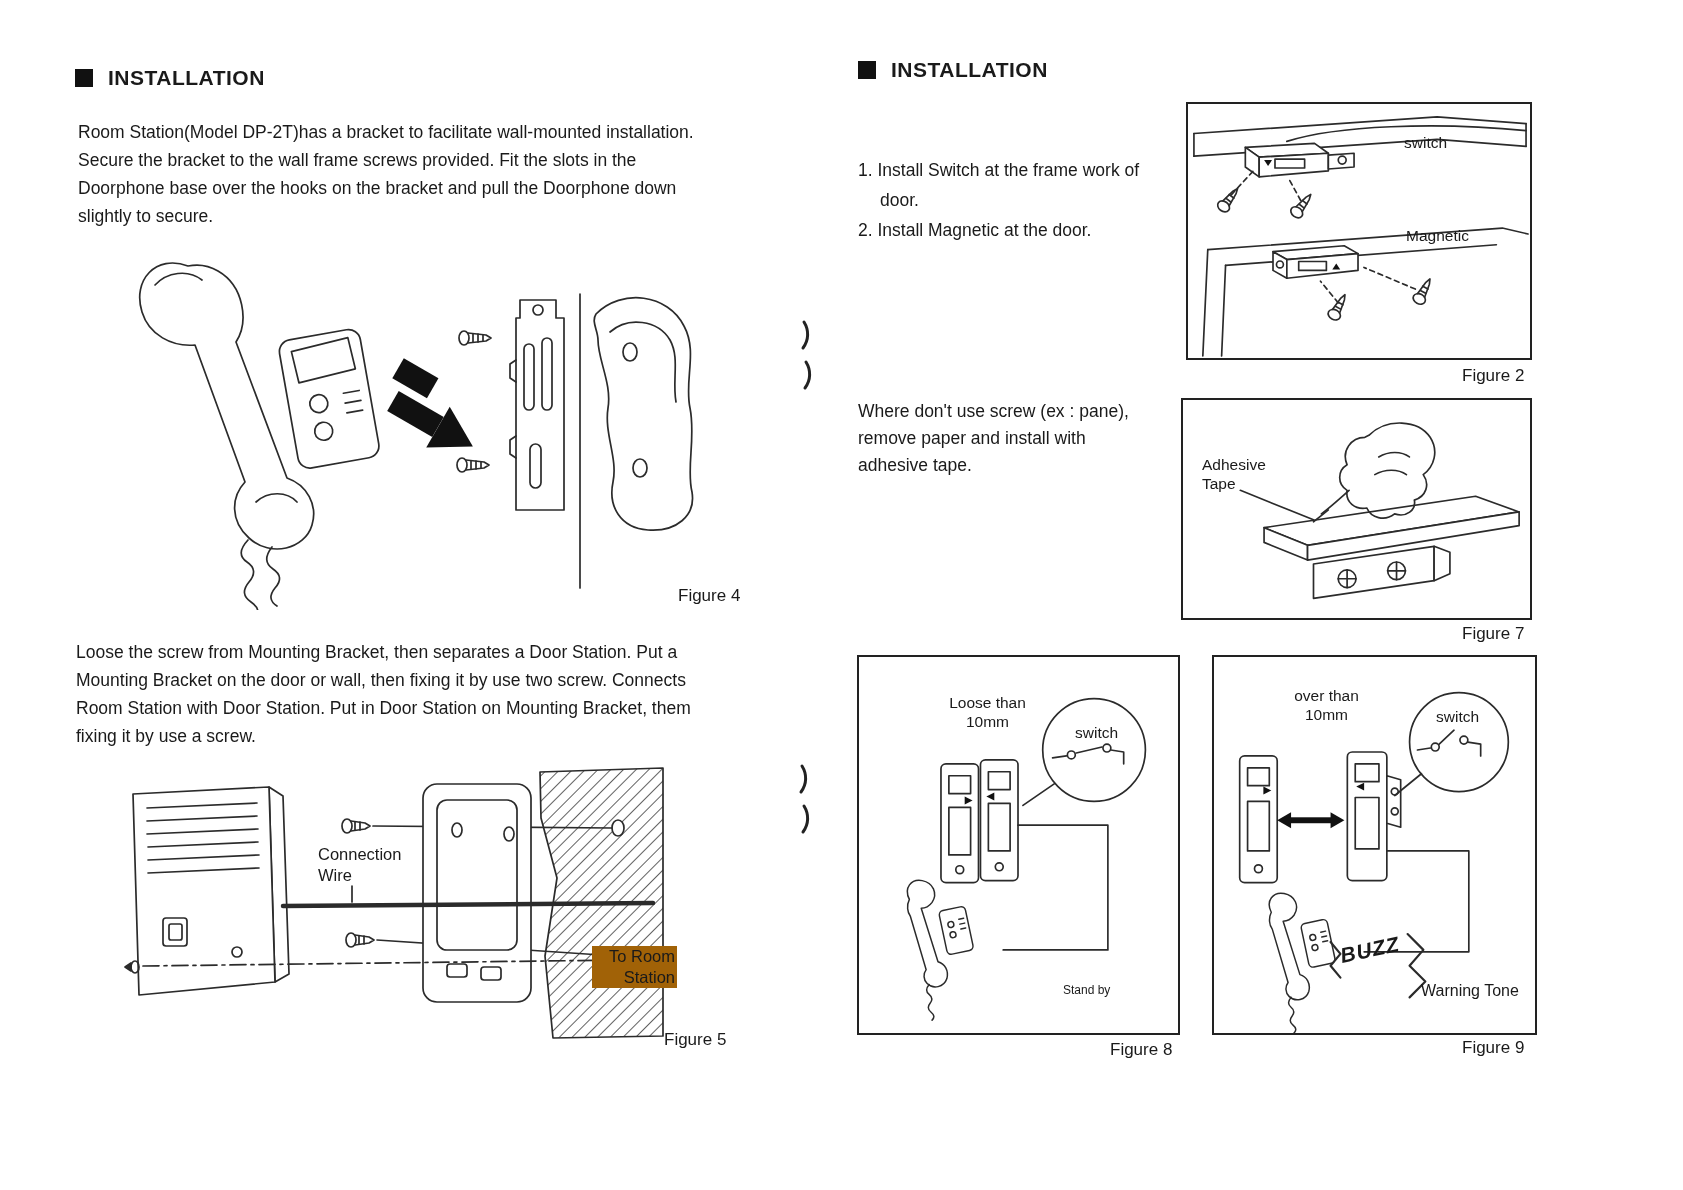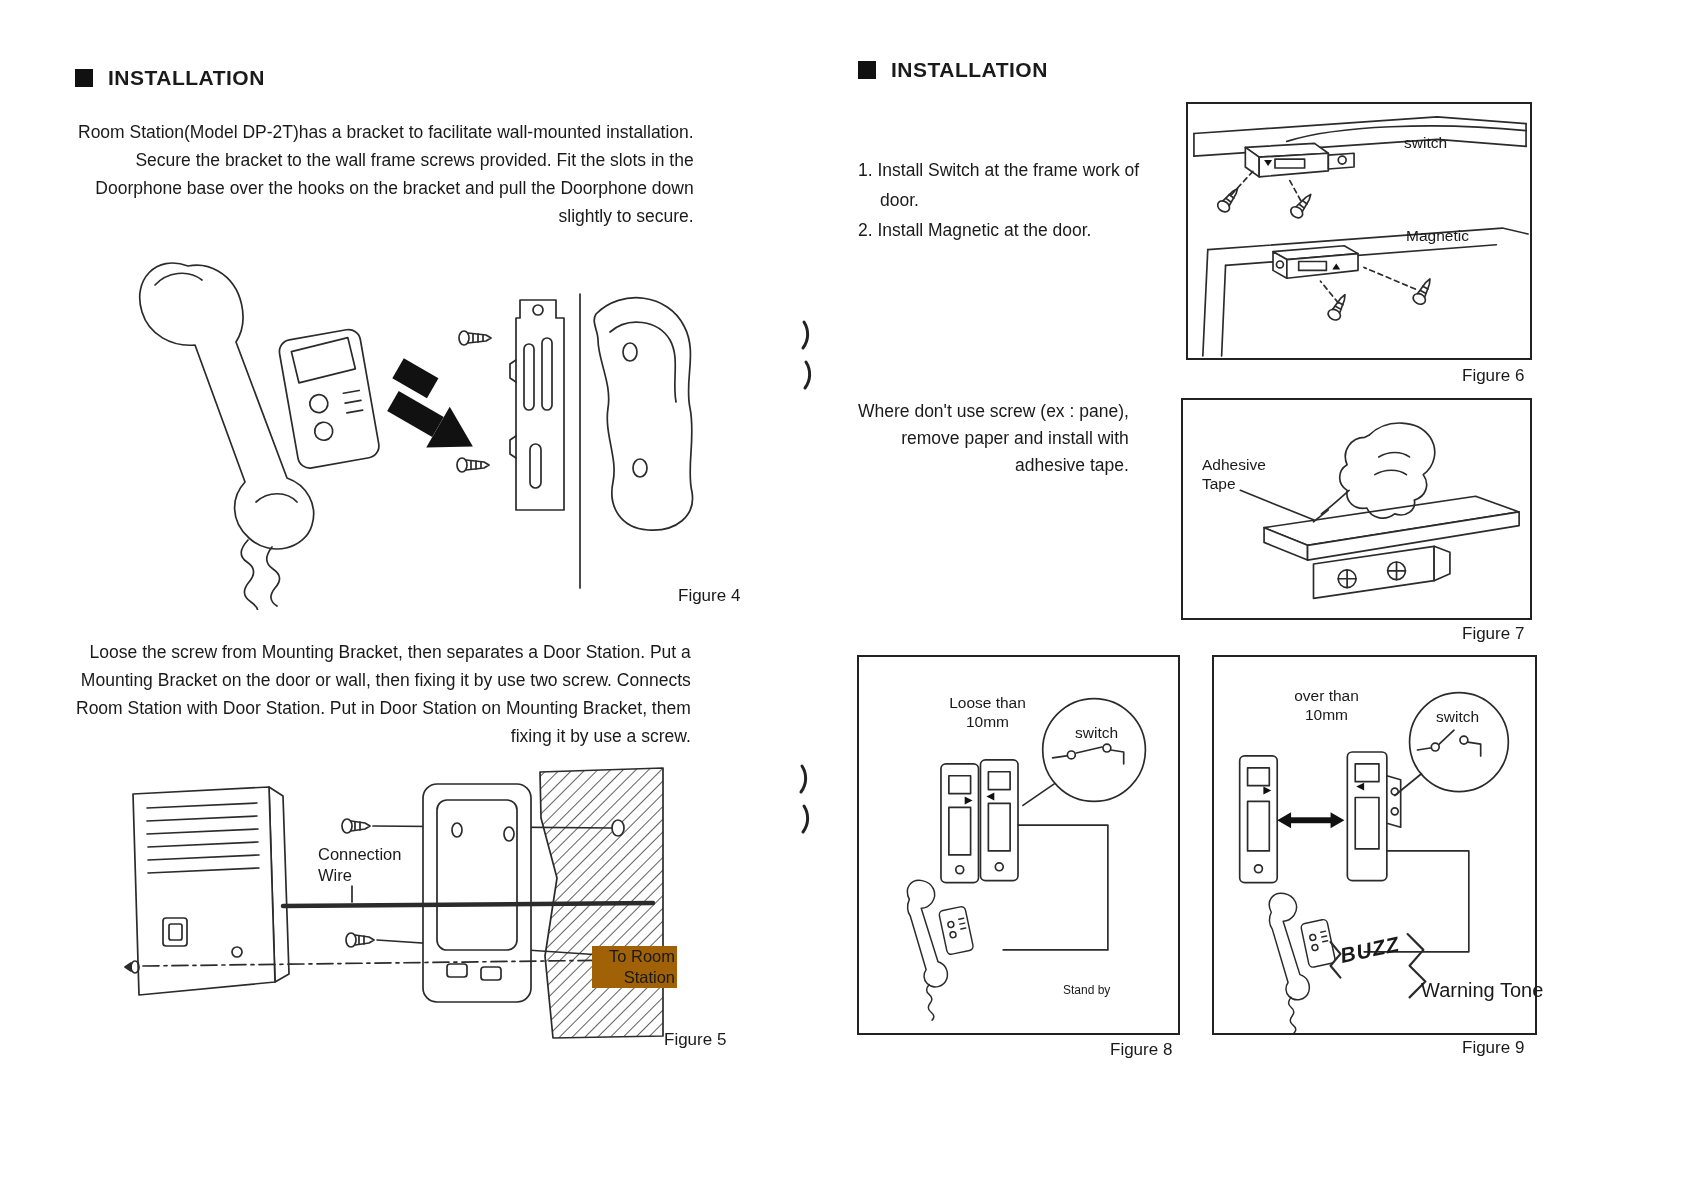--- a/index.html
+++ b/index.html
@@ -4,21 +4,21 @@
 <style>
   * { margin:0; padding:0; box-sizing:border-box; }
   html,body { background:#fff; }
   .page {
     position:relative; width:1683px; height:1190px; background:#fff;
     font-family:"Liberation Sans", sans-serif; color:#1a1a1a; overflow:hidden;padding-left:32px;
   }
   .sec-header { position:absolute; display:flex; align-items:center; gap:15px; }
   .sq { width:18px; height:18px; background:#111; flex:0 0 auto; }
   .sec-title { font-size:21px; font-weight:bold; letter-spacing:0.5px; }
-  .para { position:absolute; font-size:17.5px;text-align:right; }
+  .para { position:absolute; font-size:17.5px; }
   .para .line { line-height:28px; white-space:pre; }
   .step-line { position:absolute; font-size:17.5px; line-height:28px; white-space:pre; }
   .caption { position:absolute; font-size:17px; }
   .label { position:absolute; font-size:15.5px; line-height:19px; }
   .label-lg { position:absolute; font-size:16.5px; line-height:21px; }
   .center { text-align:center; }
   .figbox { position:absolute; border:2px solid #222; background:#fff; }
   .figbox svg { display:block; width:100%; height:100%; }
   svg.art { position:absolute; }
   .buzz {
@@ -229,21 +229,21 @@
           <ellipse cx="0" cy="0" rx="5" ry="6.5"></ellipse>
           <path d="M 4,-4 L 18,-2 L 23,0 L 18,2 L 4,4"></path>
           <path d="M 8,-3 v 6 M 13,-3 v 6"></path>
         </g>
         <path stroke-dasharray="5 4" d="M 230,188 L 178,166"></path>
       </g>
     </svg>
   </div>
   <div class="label" style="left:1404px;top:133px">switch</div>
   <div class="label" style="left:1406px;top:226px">Magnetic</div>
-  <div class="caption" style="left:1462px;top:366px">Figure 6</div>
+  <div class="caption" style="left:1462px;top:366px">Figure 2</div>
 
   <div class="para" style="left:858px;top:398px">
     <div class="line" style="line-height:27px">Where don't use screw (ex : pane),</div>
     <div class="line" style="line-height:27px">remove paper and install with</div>
     <div class="line" style="line-height:27px">adhesive tape.</div>
   </div>
 
   <div class="figbox" style="left:1181px;top:398px;width:351px;height:222px">
     <svg viewBox="0 0 351 222" preserveAspectRatio="none" stroke="#2b2b2b" fill="none" stroke-width="1.7" stroke-linecap="round" stroke-linejoin="round">
       <g>
@@ -354,16 +354,16 @@
       </g>
       <g stroke-width="2.2">
         <polyline points="118,288 128,300 118,312 128,324"></polyline>
         <polyline points="196,280 212,296 198,312 214,328 198,344"></polyline>
       </g>
     </svg>
   </div>
   <div class="label center" style="left:1279px;top:686px;width:95px">over than 10mm</div>
   <div class="label" style="left:1436px;top:707px">switch</div>
   <div class="buzz" style="left:1340px;top:938px">BUZZ</div>
-  <div class="label" style="left:1421px;top:981px;font-size:20px">Warning Tone</div>
+  <div class="label" style="left:1421px;top:981px;font-size:16px">Warning Tone</div>
   <div class="caption" style="left:1462px;top:1038px">Figure 9</div>
 
 </div>
 
 </body></html>

